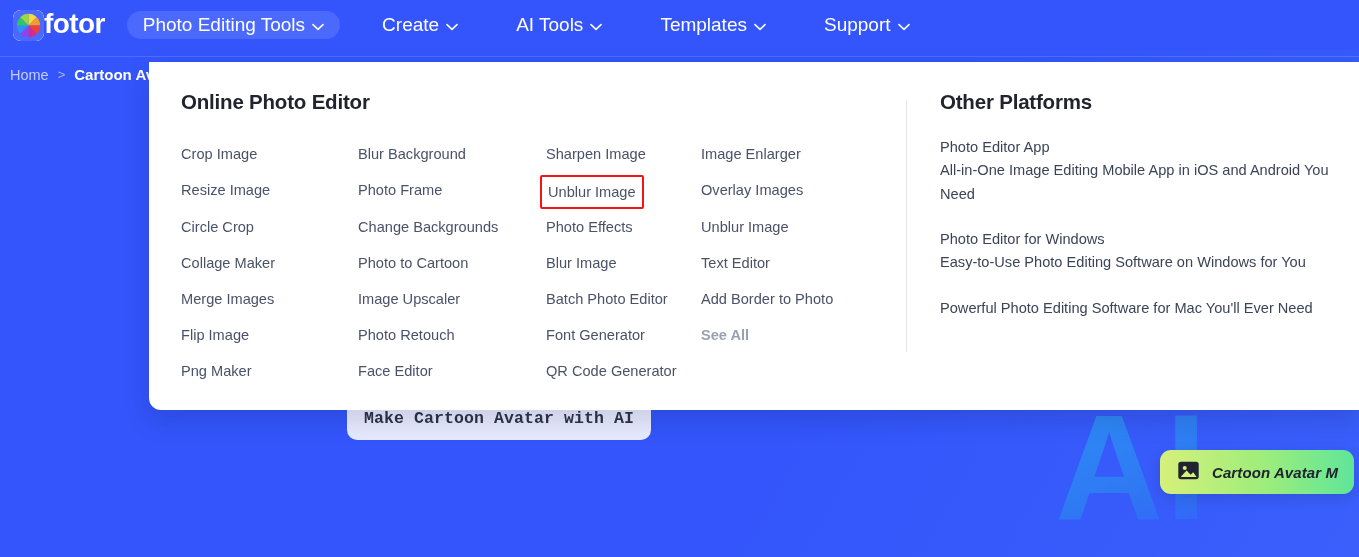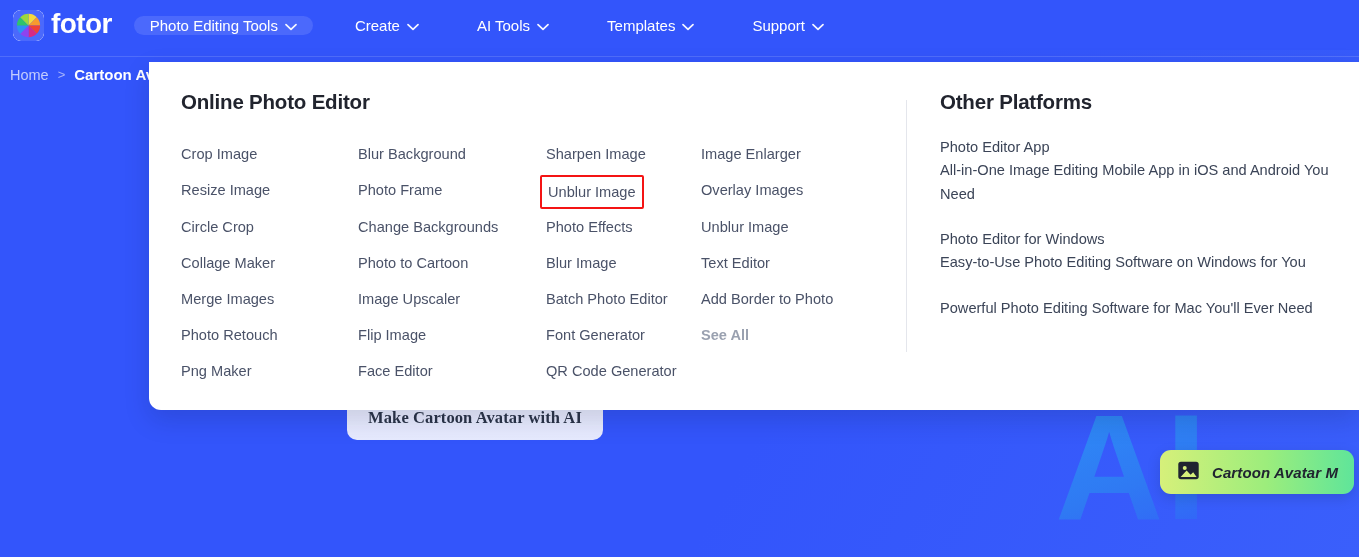--- a/index.html
+++ b/index.html
@@ -41,27 +41,27 @@
     opacity: .92;
     user-select: none;
     white-space: nowrap;
   }
 
   
   .hero-cta {
     position: absolute;
     left: 347px;
     top: 396px;
-    width: 256px;
+    width: 304px;
     height: 44px;
     border: none;
     border-radius: 10px;
     background: linear-gradient(180deg, #eef0ff 0%, #e6eaff 100%);
     color: #2b3447;
-    font-family: Liberation Serif, serif;
+    font-family: Liberation Mono, monospace;
     font-size: 16.5px;
     font-weight: bold;
     letter-spacing: .1px;
     cursor: pointer;
   }
 
   
   .cartoon-badge {
     position: absolute;
     left: 1160px;
@@ -94,21 +94,20 @@
     height: 50px;
     background: #3355fb;
     display: flex;
     align-items: center;
     z-index: 30;
   }
 
   .brand {
     display: flex;
     align-items: center;
-    gap: 7px;
     margin-left: 13px;
     cursor: pointer;
   }
   .brand-mark {
     width: 31px; height: 31px;
     border-radius: 8px;
     overflow: hidden;
     display: block;
     background: #fff;
   }
@@ -126,22 +125,22 @@
     display: flex;
     align-items: center;
     margin-left: 22px;
     gap: 0;
   }
   .nav-item {
     display: flex;
     align-items: center;
     gap: 7px;
     color: #ffffff;
-    font-size: 15px;
-    height: 19px;
+    font-size: 19px;
+    height: 28px;
     padding: 0 16px;
     border-radius: 16px;
     cursor: pointer;
     white-space: nowrap;
     margin-right: 26px;
   }
   .nav-item.active {
     background: #4b69fc;
     font-weight: normal;
   }
@@ -377,22 +376,22 @@
           <div><span class="tool-link">Photo Effects</span></div>
           <div><span class="tool-link">Unblur Image</span></div>
           <div><span class="tool-link">Collage Maker</span></div>
           <div><span class="tool-link">Photo to Cartoon</span></div>
           <div><span class="tool-link">Blur Image</span></div>
           <div><span class="tool-link">Text Editor</span></div>
           <div><span class="tool-link">Merge Images</span></div>
           <div><span class="tool-link">Image Upscaler</span></div>
           <div><span class="tool-link">Batch Photo Editor</span></div>
           <div><span class="tool-link">Add Border to Photo</span></div>
+          <div><span class="tool-link">Flip Image</span></div>
           <div><span class="tool-link">Photo Retouch</span></div>
-          <div><span class="tool-link">Flip Image</span></div>
           <div><span class="tool-link">Font Generator</span></div>
           <div><span class="tool-link muted">See All</span></div>
           <div><span class="tool-link">Png Maker</span></div>
           <div><span class="tool-link">Face Editor</span></div>
           <div><span class="tool-link">QR Code Generator</span></div>
         </div>
     </div>
 
     <div class="mega-sep"></div>
 

